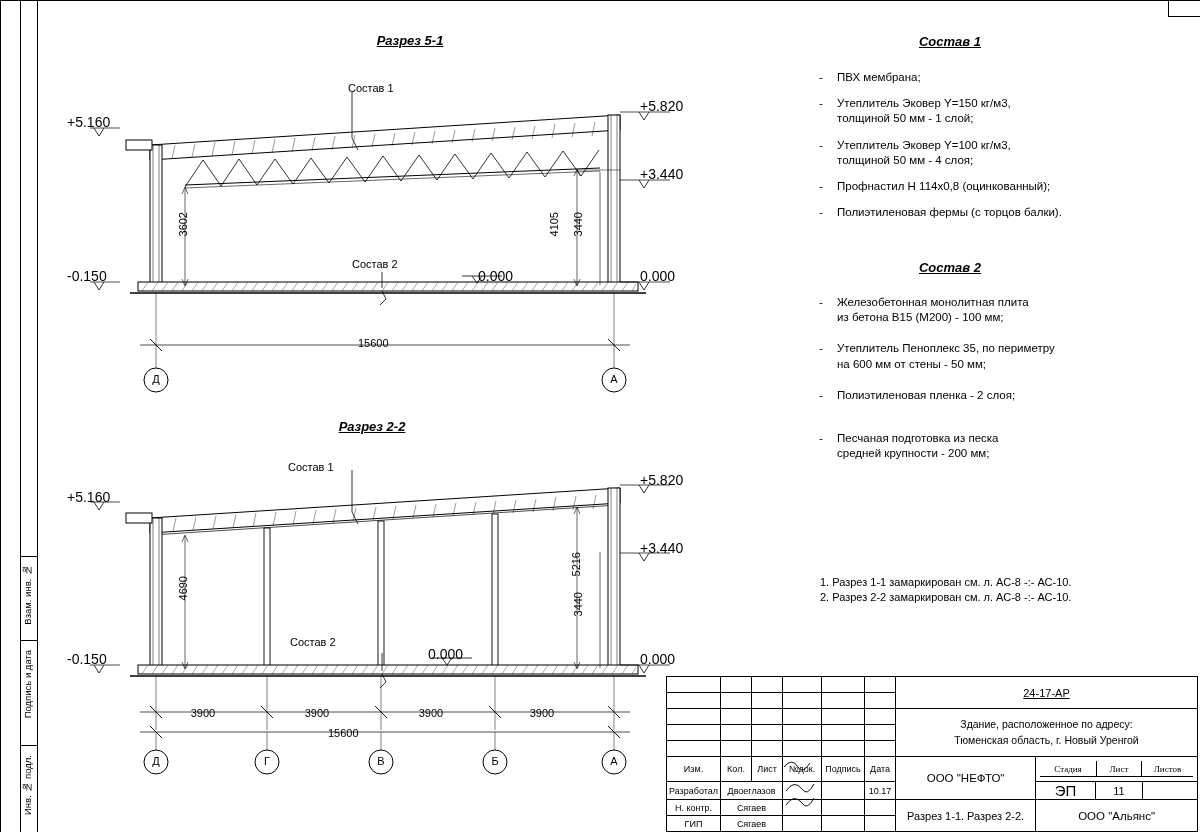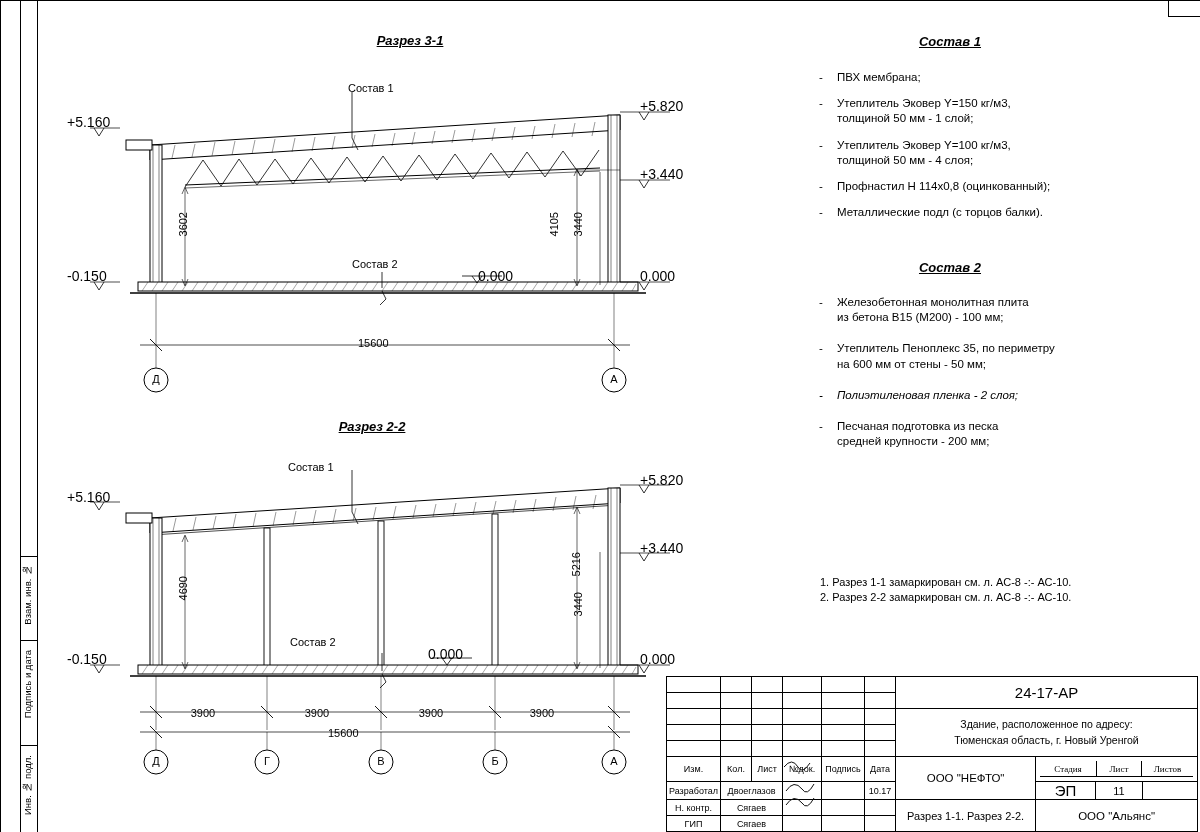--- a/index.html
+++ b/index.html
@@ -36,21 +36,21 @@
 <div class="abs" style="left:22px;top:650px;">
   <span class="vert sidebar-txt">Подпись и дата</span>
 </div>
 <div class="abs" style="left:22px;top:755px;">
   <span class="vert sidebar-txt">Инв. № подл.</span>
 </div>
 <div class="abs" style="left:20px;top:556px;width:18px;height:1px;background:#000;"></div>
 <div class="abs" style="left:20px;top:640px;width:18px;height:1px;background:#000;"></div>
 <div class="abs" style="left:20px;top:745px;width:18px;height:1px;background:#000;"></div>
 
-<div class="abs ttl" style="left:300px;top:33px;width:220px;">Разрез 3-1</div>
+<div class="abs ttl" style="left:300px;top:33px;width:220px;">Разрез 5-1</div>
 
 <div class="abs" style="left:90px;top:60px;">
 <svg width="620" height="340" viewBox="0 0 620 340">
 
   <polygon points="60,85 530,55 530,70 60,100" fill="#fff" stroke="#000" stroke-width="1"></polygon>
 
   <g stroke="#000" stroke-width="0.4">
     <line x1="65" y1="86" x2="62" y2="99"></line>
         <line x1="85" y1="85" x2="82" y2="98"></line>
     <line x1="105" y1="84" x2="102" y2="97"></line>
@@ -408,48 +408,48 @@
 <div class="abs lbl txt-c" style="left:604px;top:755px;width:20px;">А</div>
 
 <div class="abs spec-head" style="left:870px;top:34px;width:160px;">Состав 1</div>
 <ul class="abs spec-list" style="left:815px;top:70px;width:340px;">
   <li style="white-space:pre-line;">ПВХ мембрана;</li>
   <li style="white-space:pre-line;">Утеплитель Эковер Y=150 кг/м3,
 толщиной 50 мм - 1 слой;</li>
   <li style="white-space:pre-line;">Утеплитель Эковер Y=100 кг/м3,
 толщиной 50 мм - 4 слоя;</li>
   <li style="white-space:pre-line;">Профнастил Н 114х0,8 (оцинкованный);</li>
-  <li style="white-space:pre-line;">Металлические подл (с торцов балки).</li>
+  <li style="white-space:pre-line;">Полиэтиленовая фермы (с торцов балки).</li>
 </ul>
 
 <div class="abs spec-head" style="left:870px;top:260px;width:160px;">Состав 2</div>
 <ul class="abs spec-list" style="left:815px;top:295px;width:340px;">
   <li style="white-space:pre-line;margin-bottom:16px;">Железобетонная  монолитная плита
 из бетона В15 (М200)              - 100 мм;</li>
   <li style="white-space:pre-line;margin-bottom:16px;">Утеплитель Пеноплекс 35, по периметру
 на 600 мм от стены              - 50 мм;</li>
-  <li style="white-space:pre-line;margin-bottom:16px;font-style:italic;">Полиэтиленовая пленка - 2 слоя;</li>
+  <li style="white-space:pre-line;margin-bottom:28px;">Полиэтиленовая пленка - 2 слоя;</li>
   <li style="white-space:pre-line;margin-bottom:16px;">Песчаная подготовка из песка
 средней крупности              - 200 мм;</li>
 </ul>
 
 <div class="abs lbl" style="left:820px;top:576px;">1. Разрез 1-1 замаркирован см. л. АС-8 -:- АС-10.</div>
 <div class="abs lbl" style="left:820px;top:591px;">2. Разрез 2-2 замаркирован см. л. АС-8 -:- АС-10.</div>
 
 <div class="abs" style="left:666px;top:676px;">
   <table class="stamp" style="width:532px;">
     <tbody>
         <tr>
       <td style="width:32px;"></td>
       <td style="width:26px;"></td>
       <td style="width:26px;"></td>
       <td style="width:34px;"></td>
       <td style="width:38px;"></td>
       <td style="width:26px;"></td>
-      <td rowspan="2" colspan="4" style="height:30px;font-size:15px;">24-17-АР</td>
+      <td rowspan="2" colspan="4" style="height:30px;font-size:11px;text-decoration:underline;">24-17-АР</td>
     </tr>
     <tr>
       <td></td>
           <td></td>
       <td></td>
           <td></td>
       <td></td>
           <td></td>
     </tr>
     <tr>

